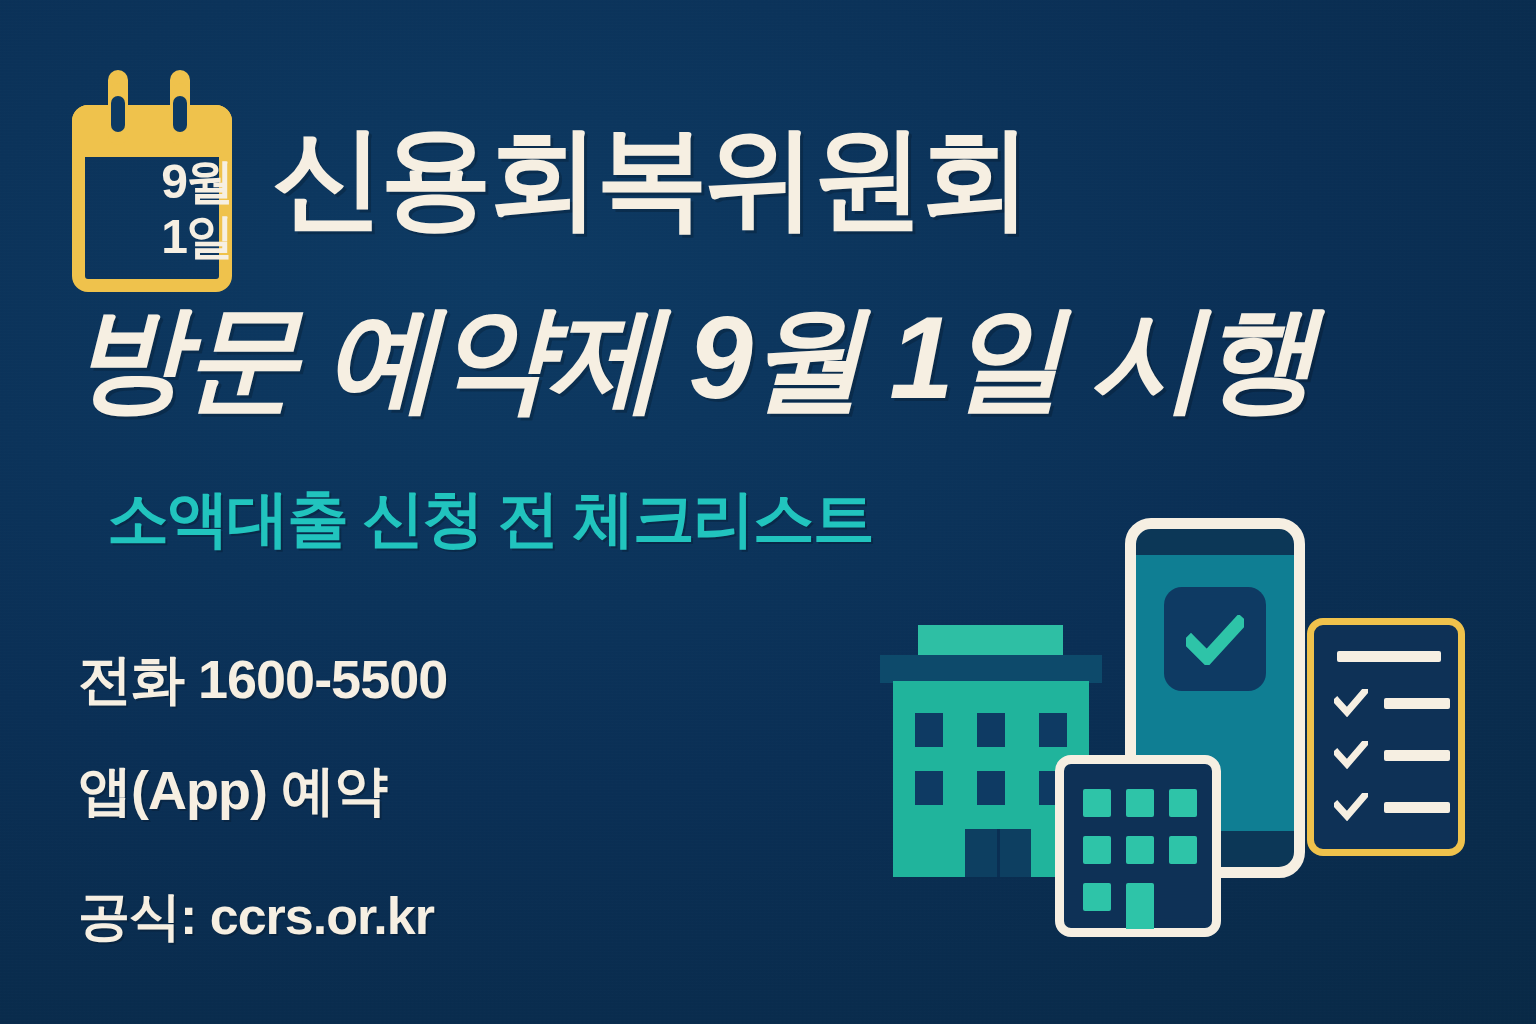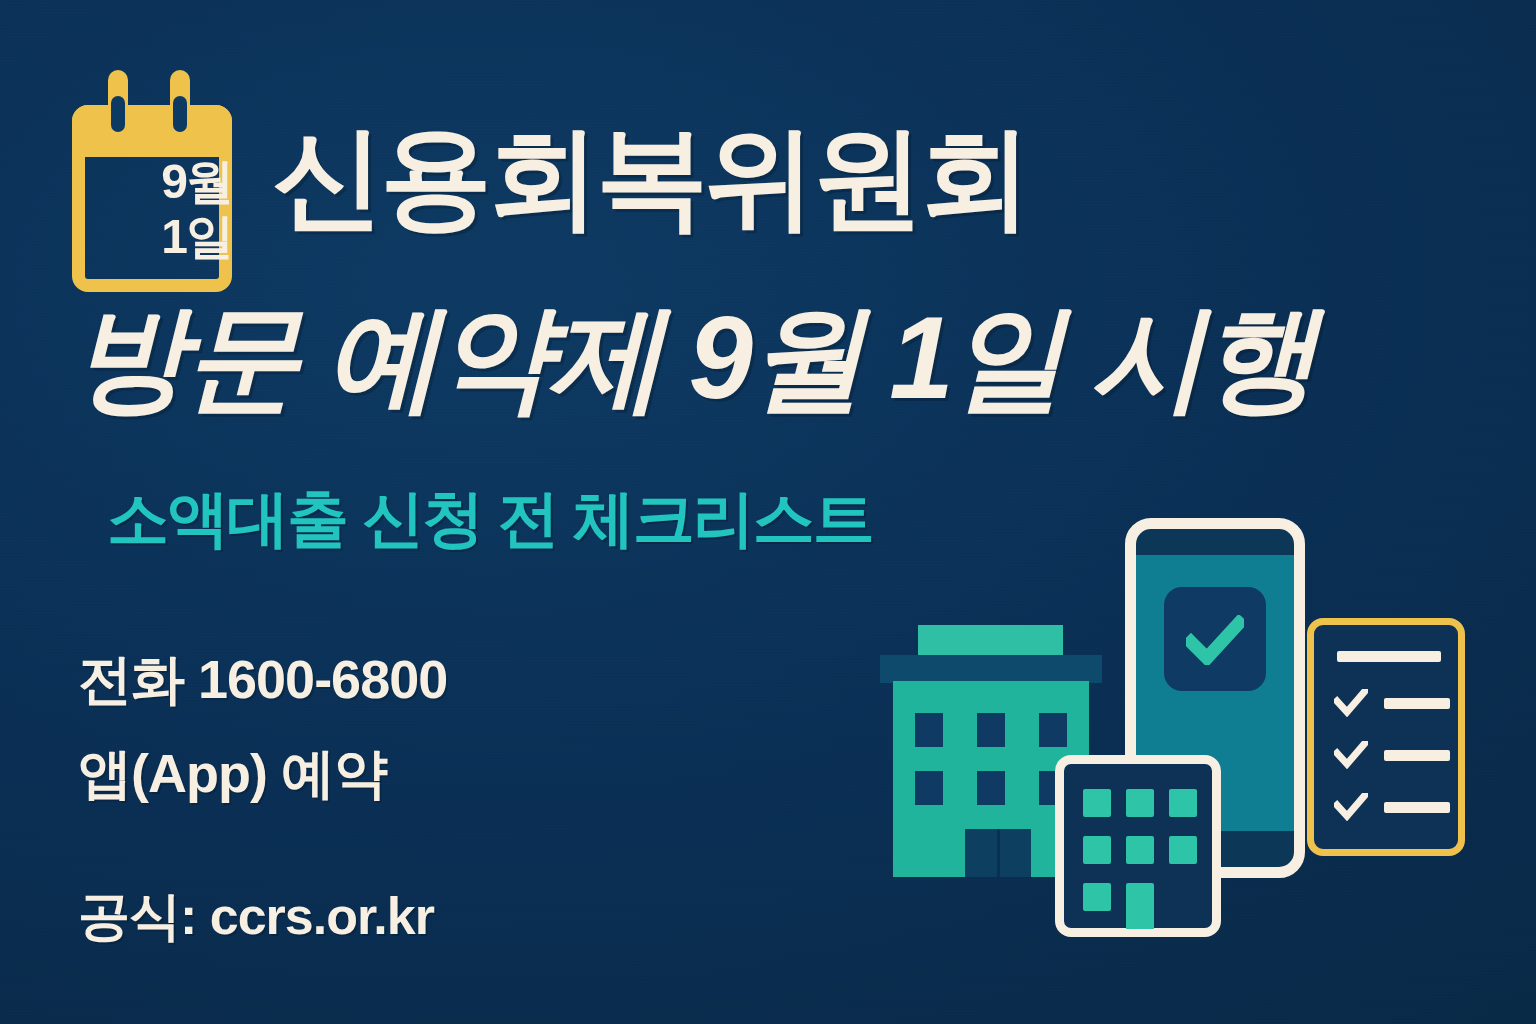--- a/index.html
+++ b/index.html
@@ -91,21 +91,21 @@
   }
 
   
   #contact{ position:absolute; left:78px; top:652px; }
   .contact-line{
     font-size:54px; font-weight:bold; color:#f6efe2;
     letter-spacing:-1px; line-height:1;
     text-shadow:2px 2px 0 rgba(0,0,0,.18);
     white-space:nowrap;
   }
-  .contact-line + .contact-line{ margin-top:40px; }
+  .contact-line + .contact-line{ margin-top:57px; }
 
   #official{
     position:absolute; left:78px; top:890px;
     font-size:52px; font-weight:bold; color:#f6efe2;
     letter-spacing:-1px; line-height:1;
     text-shadow:2px 2px 0 rgba(0,0,0,.18);
     white-space:nowrap;
   }
 
   
@@ -182,21 +182,21 @@
         <span class="cal-day">1일</span>
       </div>
     </div>
   </div>
 
   <div id="title1">신용회복위원회</div>
   <div id="title2">방문 예약제 9월 1일 시행</div>
   <div id="subtitle">소액대출 신청 전 체크리스트</div>
 
   <div id="contact">
-    <div class="contact-line">전화 1600-6800</div>
+    <div class="contact-line">전화 1600-5500</div>
     <div class="contact-line">앱(App) 예약</div>
   </div>
   <div id="official">공식: ccrs.or.kr</div>
 
   <div id="illus">
 
     <div class="bld">
       <div class="bld-cap"></div>
       <div class="bld-roof"></div>
       <div class="bld-face">

